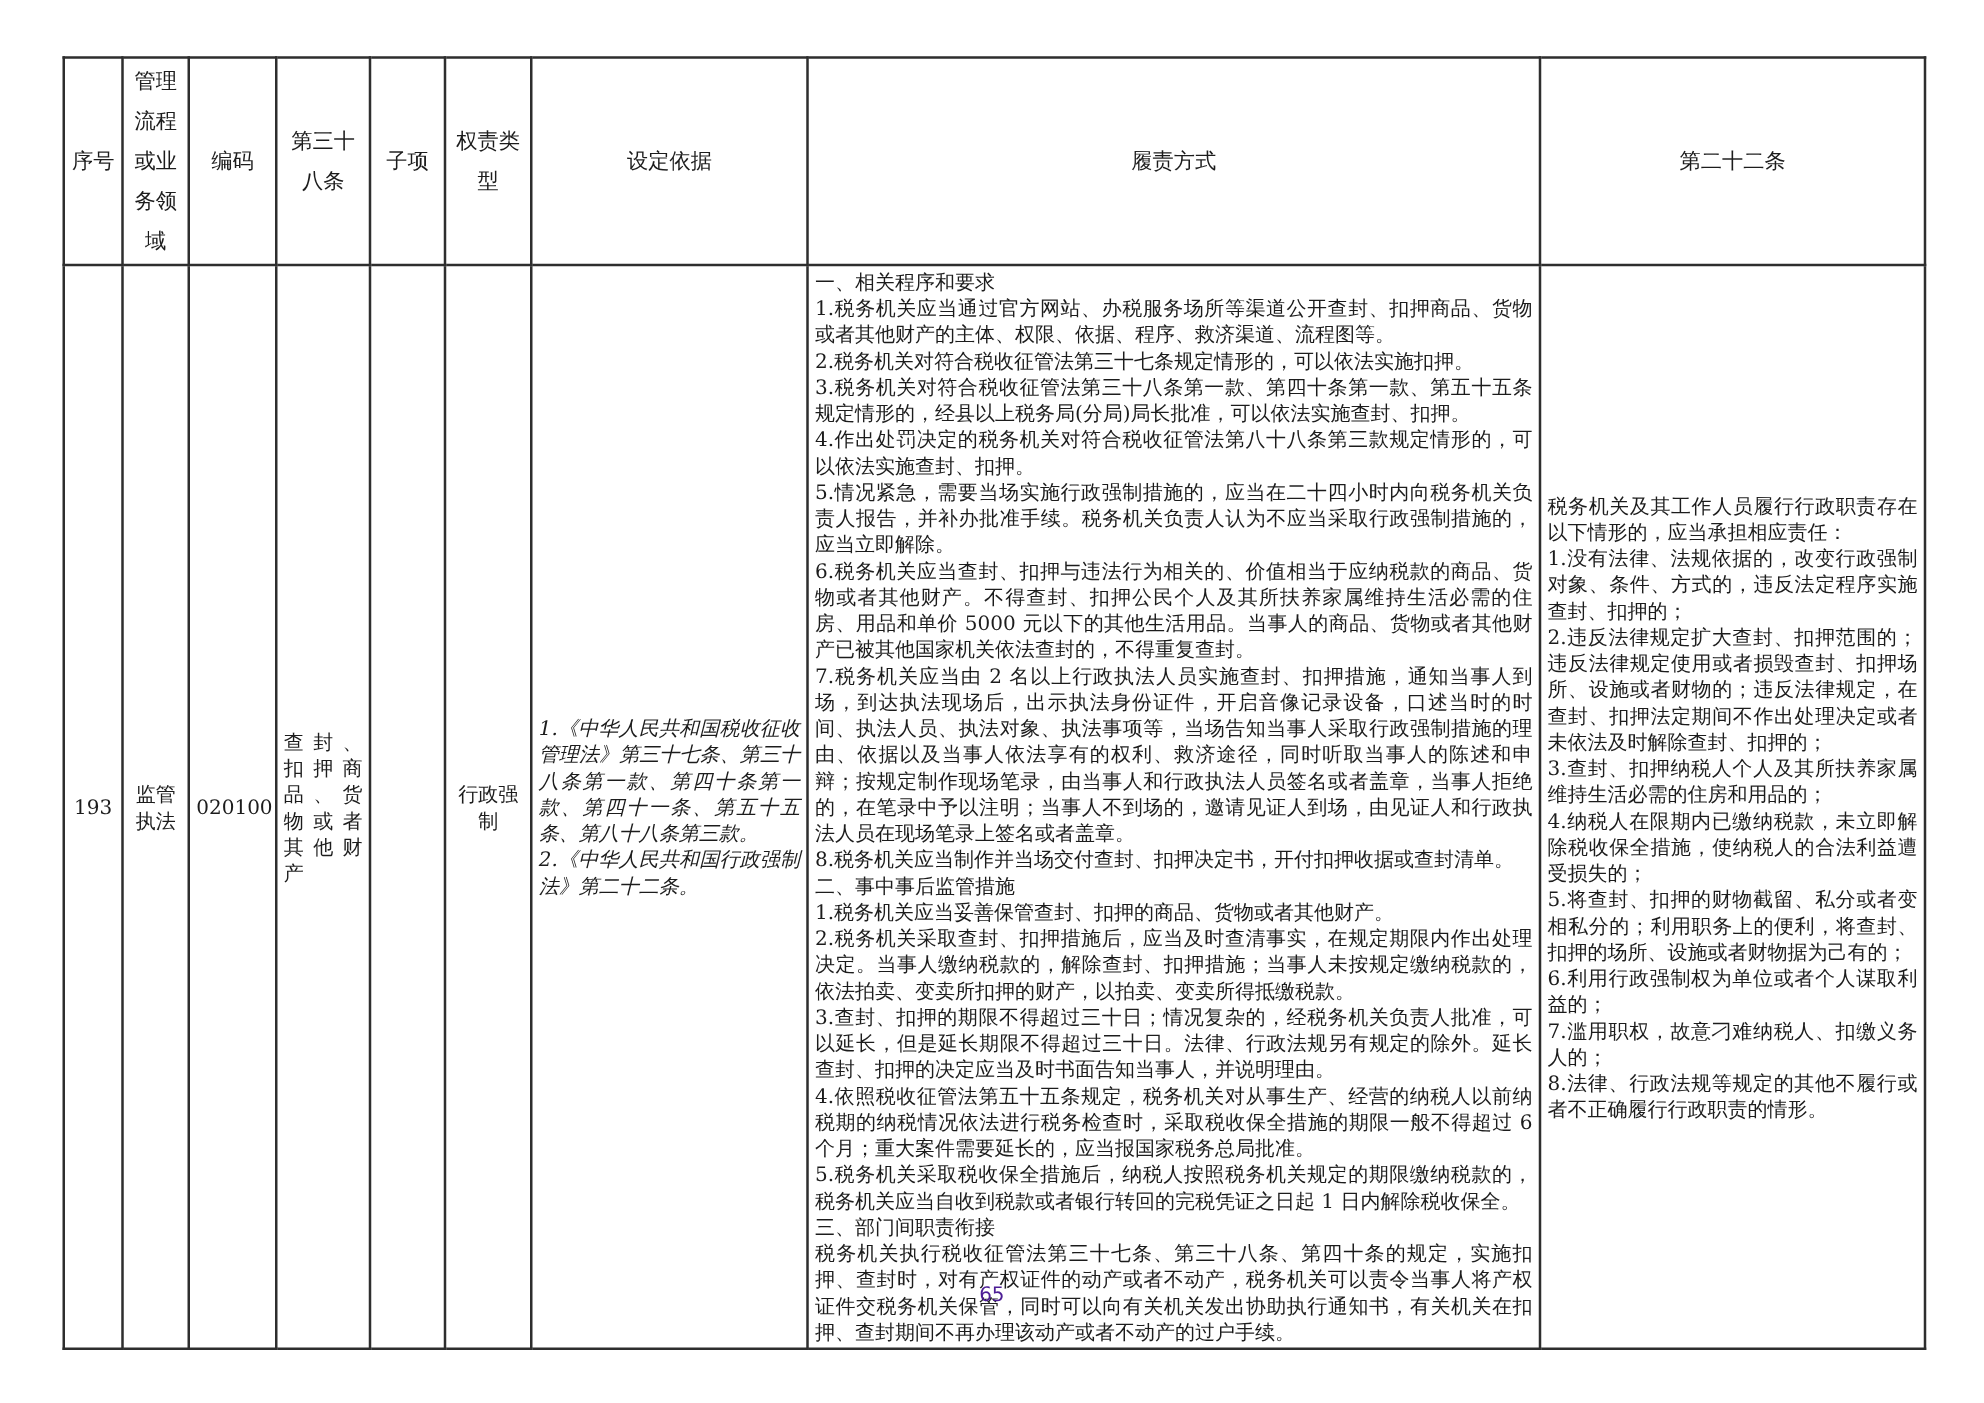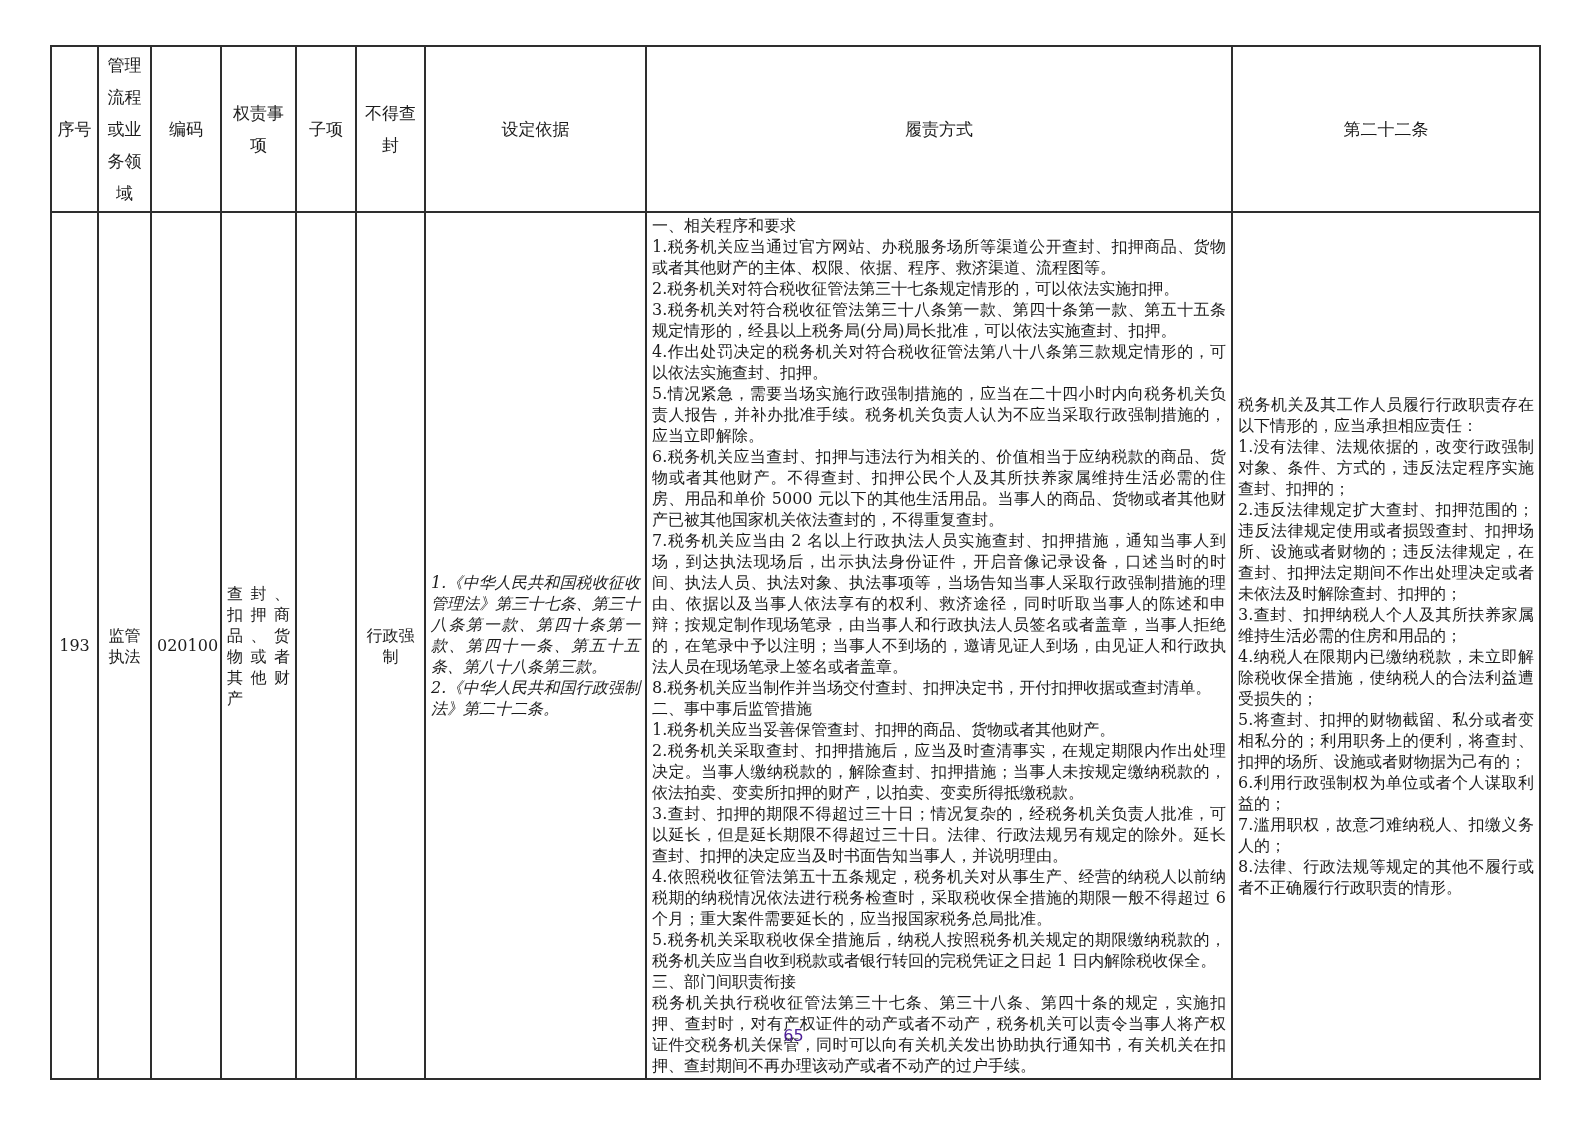--- a/index.html
+++ b/index.html
@@ -87,23 +87,23 @@
       <col style="width:69px">
       <col style="width:221px">
       <col style="width:586px">
       <col style="width:308px">
     </colgroup>
     <thead>
       <tr>
         <th>序号</th>
         <th>管理流程或业务领域</th>
         <th>编码</th>
-        <th>权责事项</th>
+        <th>第三十八条</th>
         <th>子项</th>
-        <th>不得查封</th>
+        <th>权责类型</th>
         <th>设定依据</th>
         <th>履责方式</th>
         <th>第二十二条</th>
       </tr>
     </thead>
     <tbody>
       <tr>
         <td class="td-center">193</td>
         <td class="td-center">监管执法</td>
         <td class="td-center">020100</td>

